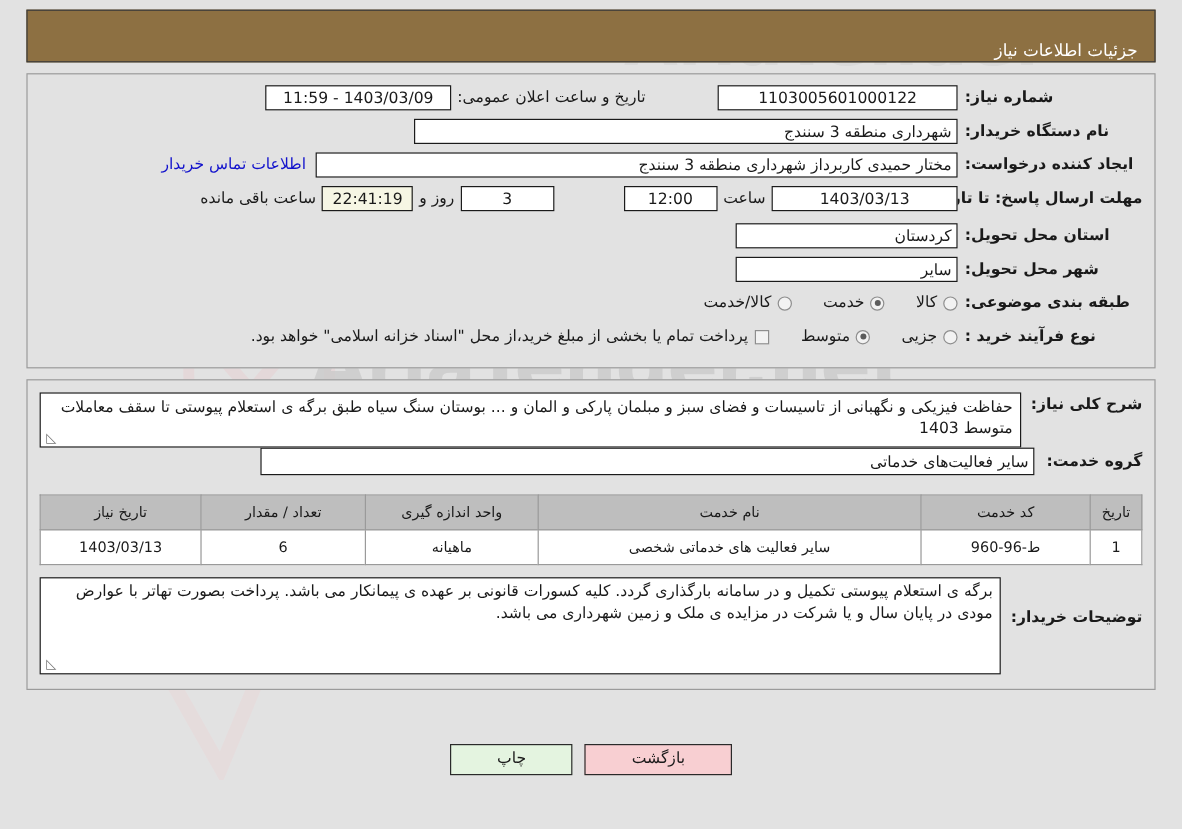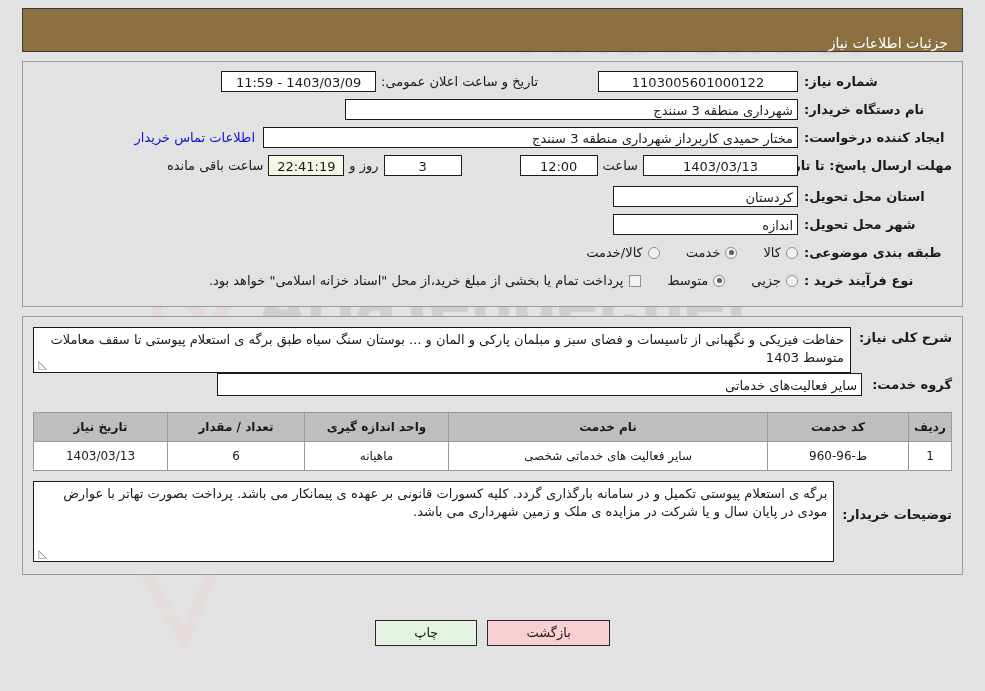--- a/index.html
+++ b/index.html
@@ -232,21 +232,21 @@
 
   
   table.items {
     border-collapse: collapse;
     width: 100%;
     font-size: 12px;
   }
   table.items th {
     background: #bebebe;
     border: 1px solid #9a9a9a;
-    font-weight: bold;
+    font-weight: normal;
     font-size: 12px;
     height: 28px;
     color: #1a1a1a;
     text-align: center;
     padding: 0 4px;
   }
   table.items td {
     background: #ffffff;
     border: 1px solid #9a9a9a;
     height: 28px;
@@ -331,21 +331,21 @@
       <div class="inline-lbl">ساعت باقی مانده</div>
     </div>
 
     <div class="row">
       <div class="lbl lbl-w">استان محل تحویل:</div>
       <div class="fld right" style="width:185px">کردستان</div>
     </div>
 
     <div class="row">
       <div class="lbl lbl-w">شهر محل تحویل:</div>
-      <div class="fld right" style="width:185px">اندازه</div>
+      <div class="fld right" style="width:185px">سایر</div>
     </div>
 
     <div class="row">
       <div class="lbl lbl-w">طبقه بندی موضوعی:</div>
       <div class="radio-group">
         <div class="radio-item">
           <span class="radio"></span>
           <span class="radio-label">کالا</span>
         </div>
         <div class="radio-item">
@@ -389,21 +389,21 @@
 
 
     <div class="grp-row">
       <div class="grp-lbl">گروه خدمت:</div>
       <div class="fld right" style="width:645px;height:23px;line-height:23px">سایر فعالیت‌های خدماتی</div>
     </div>
 
     <table class="items">
       <thead>
         <tr>
-          <th style="width:34px">ردیف</th>
+          <th style="width:34px">تاریخ</th>
           <th style="width:132px">کد خدمت</th>
           <th>نام خدمت</th>
           <th style="width:135px">واحد اندازه گیری</th>
           <th style="width:128px">تعداد / مقدار</th>
           <th style="width:125px">تاریخ نیاز</th>
         </tr>
       </thead>
       <tbody>
         <tr>
           <td>1</td>

